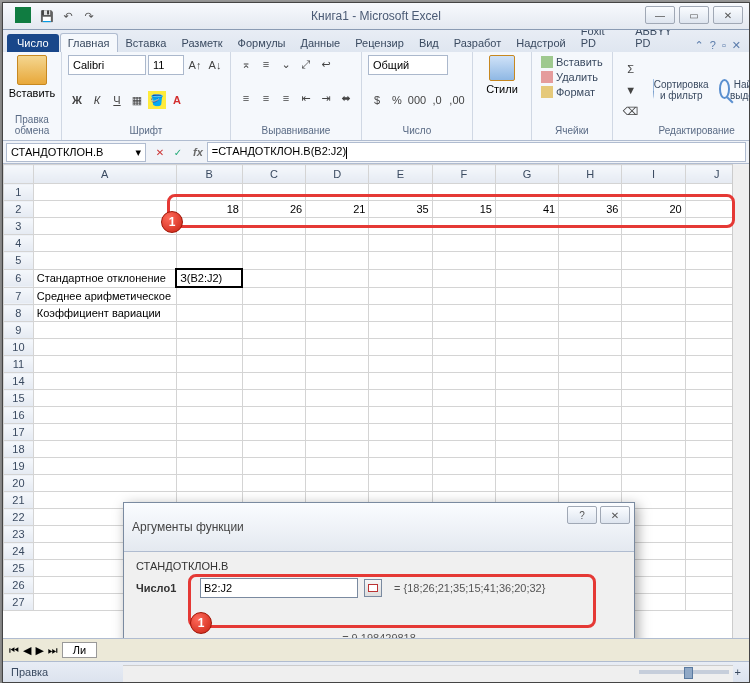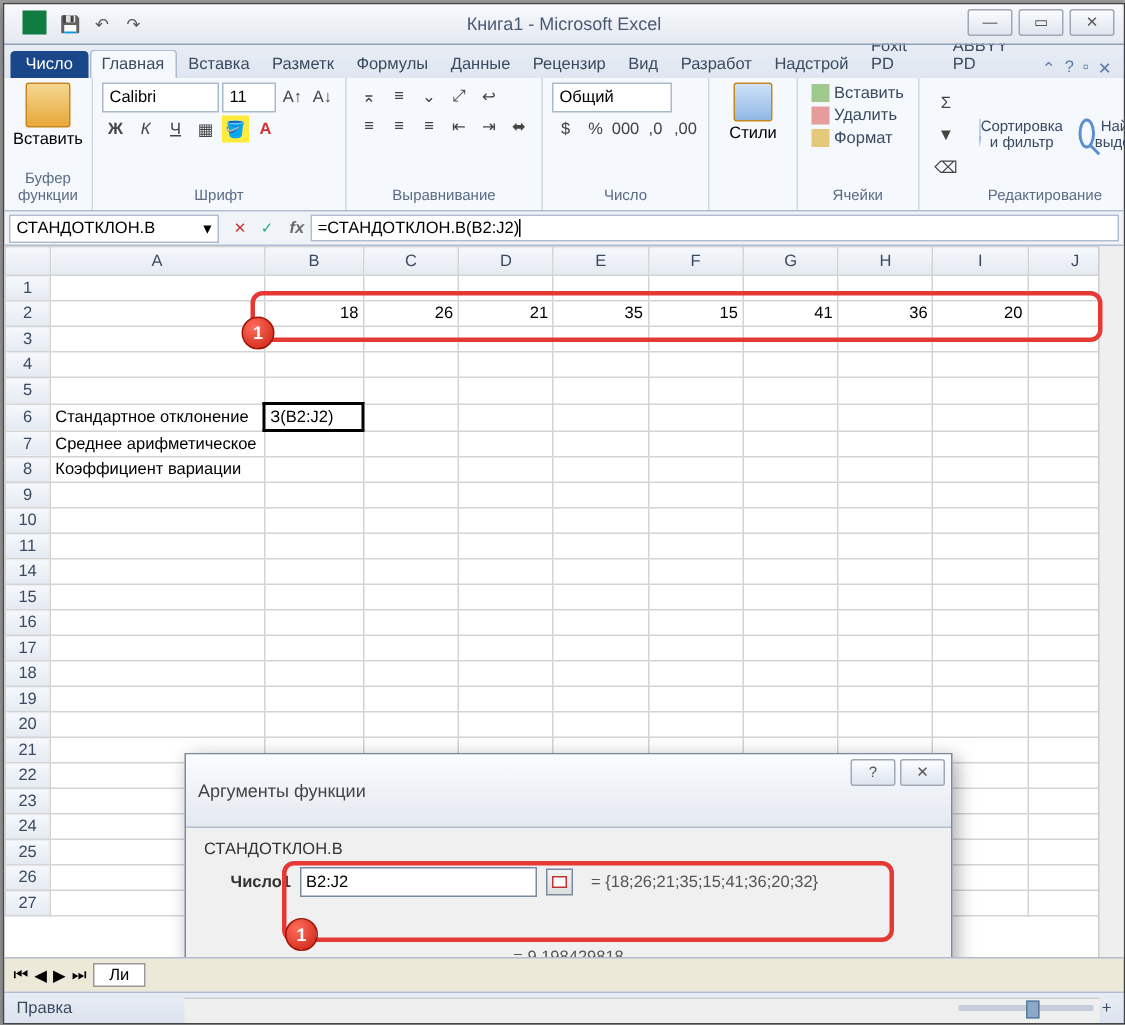--- a/index.html
+++ b/index.html
@@ -18,21 +18,21 @@
 .help-icons{margin-left:auto;display:flex;gap:6px;padding-right:8px;color:#5a7cab}
 .ribbon{height:88px;background:#f5f8fc;border-bottom:1px solid #b0bcd0;display:flex;position:relative}
 .rgroup{border-right:1px solid #d0d8e4;padding:3px 6px;display:flex;flex-direction:column;justify-content:space-between}
 .rgroup-label{text-align:center;font-size:10px;color:#5a6b85;padding-bottom:1px}
 .r-big{display:flex;flex-direction:column;align-items:center;justify-content:center;gap:2px;width:46px}
 .r-icon{width:28px;height:28px;background:#e8a83a;border:1px solid #c78820;border-radius:2px}
 .r-icon.paste{background:linear-gradient(to bottom,#f4d690,#e8a83a)}
 .r-icon.styles{background:linear-gradient(to bottom,#cfe2f8,#8fb8e4);width:24px;height:24px}
 .r-row{display:flex;gap:2px;align-items:center}
 .r-sm{width:16px;height:16px;border:1px solid transparent;display:flex;align-items:center;justify-content:center;color:#444;font-size:11px}
-.font-box{display:flex;flex-direction:column;gap:2px}
+.font-box{display:flex;flex-direction:column;gap:16px}
 .font-sel{border:1px solid #abb8cc;background:#fff;height:18px;padding:0 4px;font-size:11px;display:flex;align-items:center}
 .cells-col{display:flex;flex-direction:column;gap:1px;font-size:11px;color:#3a4a60}
 .cells-col div{display:flex;align-items:center;gap:3px;padding:1px 3px}
 .ci{width:12px;height:12px;display:inline-block}
 .ci.ins{background:#9fc98f}
 .ci.del{background:#e59c9c}
 .ci.fmt{background:#e5c97a}
 .edit-big{display:flex;align-items:center;width:56px;font-size:10px;text-align:center;color:#3a4a60;line-height:11px}
 .edit-icon{width:24px;height:20px;margin-bottom:2px}
 .edit-icon.sort{background:linear-gradient(#5a8fcf,#3a6fb0);clip-path:polygon(20% 0,80% 0,80% 60%,100% 60%,50% 100%,0 60%,20% 60%)}
@@ -58,21 +58,21 @@
 .col{width:61px}
 .sel-cell{border:2px solid #000!important;text-align:left!important}
 .red-callout{position:absolute;border:3px solid #e53935;border-radius:8px;pointer-events:none;z-index:5}
 .badge{position:absolute;width:20px;height:20px;border-radius:50%;background:radial-gradient(circle at 35% 30%,#ff6b5b,#c92112);color:#fff;font-size:12px;font-weight:bold;display:flex;align-items:center;justify-content:center;z-index:6;border:1px solid #a01405}
 .dialog{position:absolute;left:120px;top:338px;width:510px;height:295px;background:#f0f0f0;border:1px solid #7a8aa0;box-shadow:3px 3px 12px rgba(0,0,0,.35);z-index:20;display:flex;flex-direction:column}
 .dlg-title{height:24px;background:linear-gradient(to bottom,#fafcff,#e4e9f0);border-bottom:1px solid #b0bcd0;display:flex;align-items:center;padding:12px 8px;font-size:12px;color:#444;position:relative}
 .dlg-wbtns{position:absolute;right:4px;top:3px;display:flex;gap:3px}
 .dlg-body{flex:1;padding:8px 12px;font-size:11px;color:#333;position:relative}
 .fname{color:#333;margin-bottom:6px}
 .arg-row{display:flex;align-items:center;gap:6px;margin:3px 0}
-.arg-lbl{width:58px;text-align:right;font-weight:bold}
+.arg-lbl{width:58px;text-align:left;font-weight:bold}
 .arg-input{width:150px;height:16px;border:1px solid #7a8aa0;padding:1px 3px;background:#fff;font-size:11px}
 .range-btn{width:16px;height:16px;border:1px solid #7a8aa0;background:linear-gradient(#f5f5f5,#ddd);display:flex;align-items:center;justify-content:center}
 .range-btn:before{content:"";width:8px;height:6px;border:1px solid #b33;background:#fff}
 .arg-eq{color:#555;padding-left:6px}
 .dlg-result-line{text-align:center;color:#555;margin-top:-4px;margin-bottom:4px}
 .sheet-tabs{height:22px;background:#ece9d8;border-top:1px solid #b0bcd0;display:flex;align-items:center;font-size:11px;padding:0 6px;gap:4px}
 .status{height:20px;background:linear-gradient(#e8edf5,#dce3ee);border-top:1px solid #b0bcd0;display:flex;align-items:center;font-size:11px;color:#3a4a60;padding:0 8px;justify-content:space-between}
 .zoom{display:flex;align-items:center;gap:6px}
 .zoom-bar{width:90px;height:4px;background:#c6cedb;position:relative}
 .zoom-thumb{position:absolute;left:45px;top:-3px;width:7px;height:10px;background:#8fa8c6;border:1px solid #5a7aa0}
@@ -119,21 +119,21 @@
       <span>✕</span>
     </div>
   </div>
 
   <div class="ribbon">
     <div class="rgroup">
       <div class="r-big">
         <div class="r-icon paste"></div>
         <span>Вставить</span>
       </div>
-      <div class="rgroup-label">Буфер функции</div>
+      <div class="rgroup-label">Правка обмена</div>
     </div>
     <div class="rgroup">
       <div class="font-box">
         <div class="r-row">
           <span class="font-sel" style="width:68px">Calibri</span>
           <span class="font-sel" style="width:26px">11</span>
           <span class="r-sm">A↑</span>
           <span class="r-sm">A↓</span>
         </div>
         <div class="r-row">

